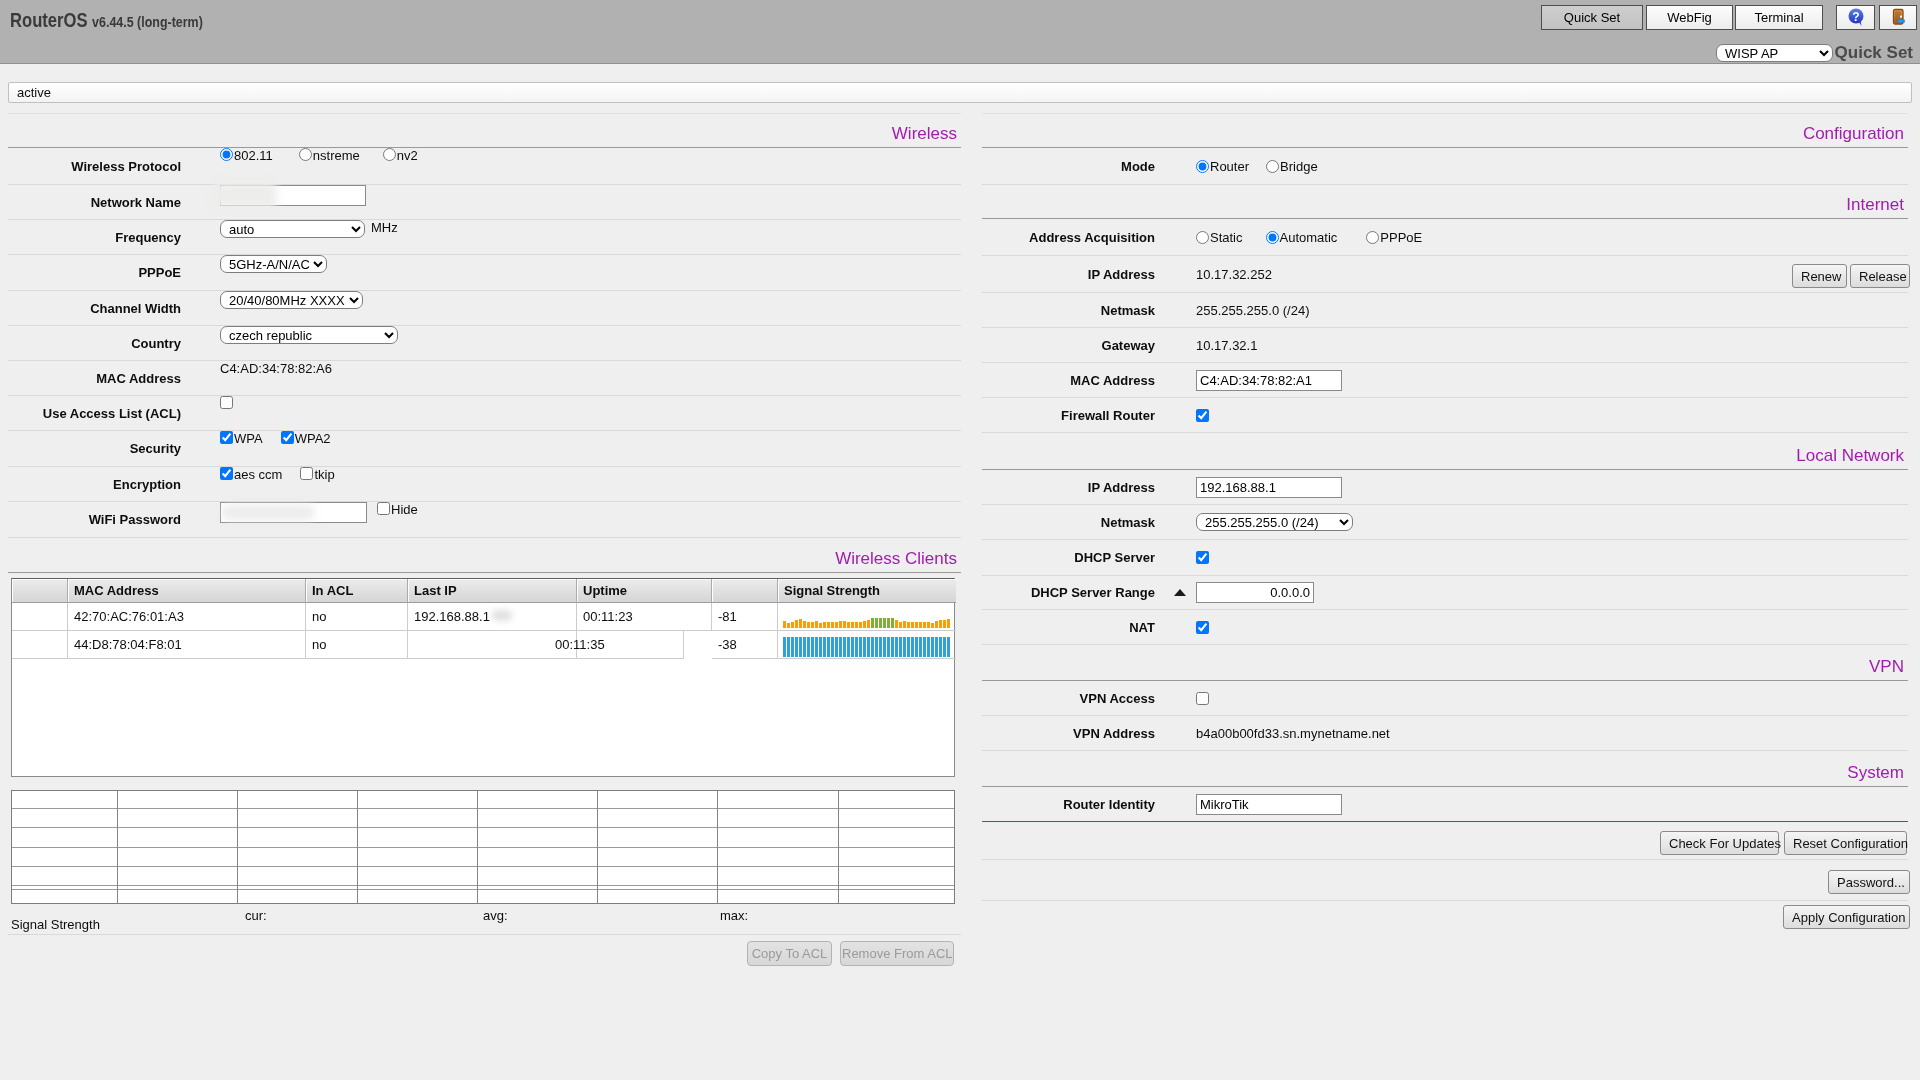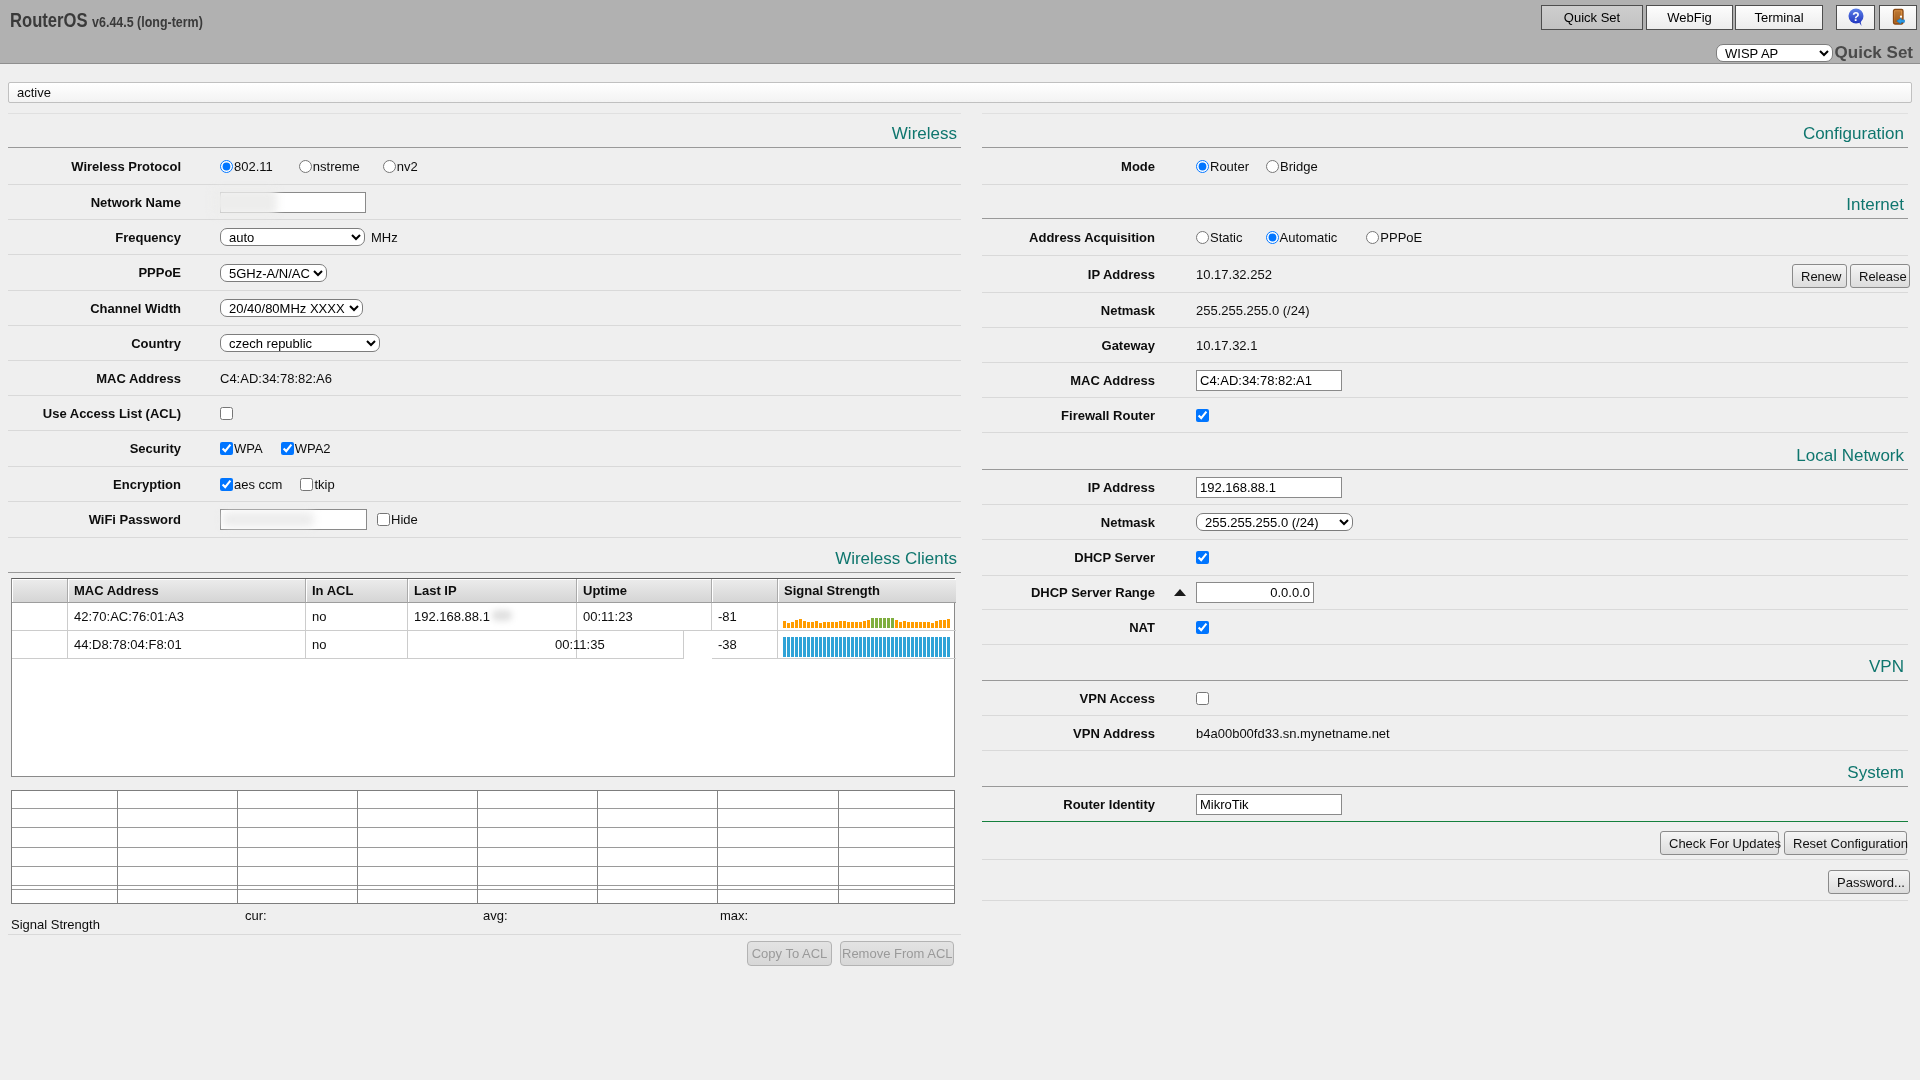--- a/index.html
+++ b/index.html
@@ -11,24 +11,24 @@
 text-align:center;line-height:23px;font-size:13px;color:#000}
 .tab.active{background:linear-gradient(#cecece,#c2c2c2)}
 #qsel{position:absolute;left:1716px;top:44px;width:117px;height:18px}
 #qtitle{position:absolute;right:7px;top:43px;font-size:17px;font-weight:bold;color:#4a4a4a}
 #activebar{position:absolute;left:8px;top:82px;width:1904px;height:21px;background:linear-gradient(#ffffff,#f3f3f3);
 border:1px solid #c0c0c0;border-radius:2px;line-height:19px;padding-left:8px}
 .col{position:absolute;top:113px;border-top:1px solid #e0e0e0}
 #lcol{left:8px;width:953px}
 #rcol{left:982px;width:926px}
 .shead{position:relative;border-bottom:1px solid #999}
-.shead span{position:absolute;right:4px;bottom:3px;font-size:17px;color:#0f766e}
+.shead span{position:absolute;right:4px;bottom:3px;font-size:17px;color:#a21caf}
 .row{position:relative}
 .lbl{position:absolute;left:0;top:0;bottom:0;width:173px;display:flex;align-items:center;justify-content:flex-end;font-weight:bold}
-#lcol .ctl{position:absolute;left:212px;top:0;bottom:0;right:0;display:flex;align-items:center}
+#lcol .ctl{position:absolute;left:212px;top:0;bottom:0;right:0;display:flex;align-items:flex-start}
 #rcol .ctl{position:absolute;left:214px;top:0;bottom:0;right:0;display:flex;align-items:center}
 input[type=radio],input[type=checkbox]{width:13px;height:13px;margin:0 1px 0 0;flex:none}
 .vtxt{white-space:nowrap}
 select{font-family:inherit;font-size:13px;height:18px;padding:0 0 0 4px;border:1px solid #7d7d7d;background:#fff;border-radius:7px}
 .inp{font-family:inherit;font-size:13px;height:21px;border:1px solid #8a8a8a;padding:1px 3px;background:#fff}
 .inpwrap{position:relative;display:inline-block;height:21px}
 .blur{position:absolute;background:#d4d4d4;border-radius:5px;filter:blur(3px);z-index:2}
 .blur2{display:inline-block;width:20px;height:11px;background:#e0e0e0;border-radius:5px;filter:blur(3px);margin-left:2px}
 .btn{font-family:inherit;font-size:13px;height:24px;padding:0 8px;border:1px solid #8a8a8a;border-radius:3px;
 background:linear-gradient(#f5f5f5,#dcdcdc);color:#111;white-space:nowrap}
@@ -125,21 +125,21 @@
     </div>
     <div class="row" style="height:35px;border-bottom:1px solid #d9d9d9;">
       <div class="lbl">Channel Width</div>
       <div class="ctl">
         <select style="width:143px"><option>20/40/80MHz XXXX</option></select>
       </div>
     </div>
     <div class="row" style="height:35px;border-bottom:1px solid #d9d9d9;">
       <div class="lbl">Country</div>
       <div class="ctl">
-        <select style="width:160px"><option>czech republic</option></select>
+        <select style="width:178px"><option>czech republic</option></select>
       </div>
     </div>
     <div class="row" style="height:35px;border-bottom:1px solid #d9d9d9;">
       <div class="lbl">MAC Address</div>
       <div class="ctl">
         <span class="vtxt">C4:AD:34:78:82:A6</span>
       </div>
     </div>
     <div class="row" style="height:35px;border-bottom:1px solid #d9d9d9;">
       <div class="lbl">Use Access List (ACL)</div>
@@ -436,14 +436,17 @@
       </div>
     </div>
     <div class="row" style="height:41px;border-bottom:1px solid #d9d9d9;">
       <div class="lbl"></div>
       <div class="ctl">
         <span style="position:absolute;right:-2px;top:10px"><button class="btn" style="width:82px">Password...</button></span>
       </div>
     </div>
     <div class="row" style="height:35px;">
       <div class="lbl"></div>
+      <div class="ctl">
+        <span style="position:absolute;right:-2px;top:4px"><button class="btn" style="width:127px">Apply Configuration</button></span>
+      </div>
     </div>
 </div>
 
 </body></html>

